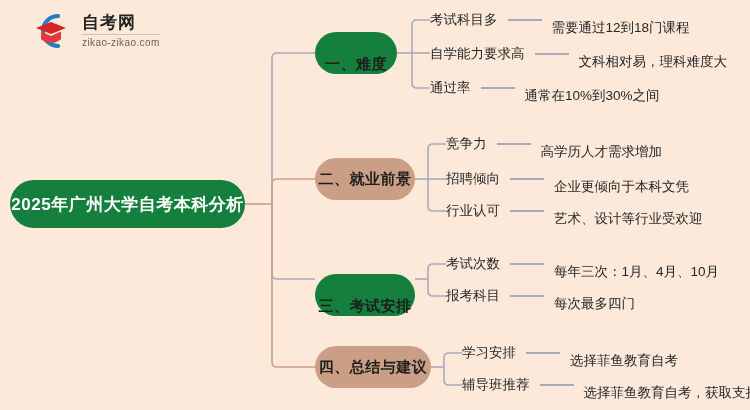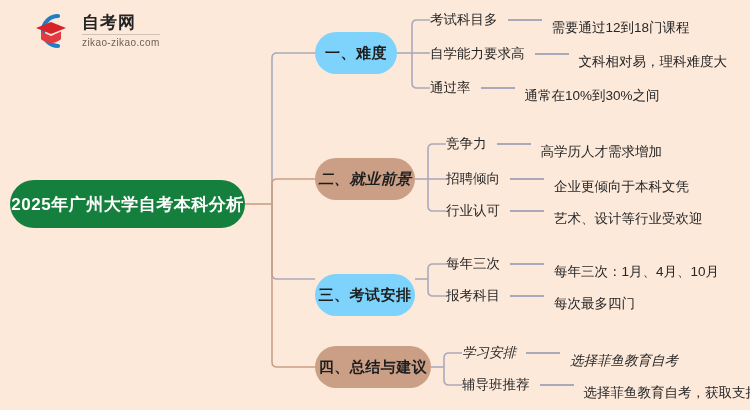--- a/index.html
+++ b/index.html
@@ -79,25 +79,25 @@
     font-size: 17px;
     letter-spacing: 0.5px;
   }
   .node-branch {
     height: 42px;
     border-radius: 21px;
     font-size: 15px;
     letter-spacing: 0.5px;
     color: #1d1d1d;
   }
-  .node-purple { background: #7dd3fc; }
+  .node-purple { background: #15803d; align-items: flex-end; }
   .node-tan    { background: #cb9f86; }
 
   #branch-node-0 { left: 315px; top: 32px;  width: 82px; }
-  #branch-node-1 { left: 315px; top: 158px; width: 100px; font-style: italic; }
+  #branch-node-1 { left: 315px; top: 158px; width: 100px; }
   #branch-node-2 { left: 315px; top: 258px; width: 100px; margin-top: 16px; }
   #branch-node-3 { left: 315px; top: 346px; width: 116px; }
 
   
   .leaf {
     position: absolute;
     display: flex;
     align-items: center;
     font-size: 13.5px;
     color: #262626;
@@ -216,31 +216,31 @@
     <span class="leaf-dash" style="width:34px;"></span>
     <span class="leaf-value">企业更倾向于本科文凭</span>
   </div>
   <div class="leaf" style="left:446px; top:211px; transform:translateY(-50%);">
     <span class="leaf-label">行业认可</span>
     <span class="leaf-dash" style="width:34px;"></span>
     <span class="leaf-value">艺术、设计等行业受欢迎</span>
   </div>
 
   <div class="leaf" style="left:446px; top:264px; transform:translateY(-50%);">
-    <span class="leaf-label">每年三次</span>
+    <span class="leaf-label">考试次数</span>
     <span class="leaf-dash" style="width:34px;"></span>
     <span class="leaf-value">每年三次：1月、4月、10月</span>
   </div>
   <div class="leaf" style="left:446px; top:296px; transform:translateY(-50%);">
     <span class="leaf-label">报考科目</span>
     <span class="leaf-dash" style="width:34px;"></span>
     <span class="leaf-value">每次最多四门</span>
   </div>
 
-  <div class="leaf" style="left:462px; top:353px; transform:translateY(-50%);font-style:italic;">
+  <div class="leaf" style="left:462px; top:353px; transform:translateY(-50%);">
     <span class="leaf-label">学习安排</span>
     <span class="leaf-dash" style="width:34px;"></span>
     <span class="leaf-value">选择菲鱼教育自考</span>
   </div>
   <div class="leaf" style="left:462px; top:385px; transform:translateY(-50%);">
     <span class="leaf-label">辅导班推荐</span>
     <span class="leaf-dash" style="width:34px;"></span>
     <span class="leaf-value">选择菲鱼教育自考，获取支持</span>
   </div>
 

